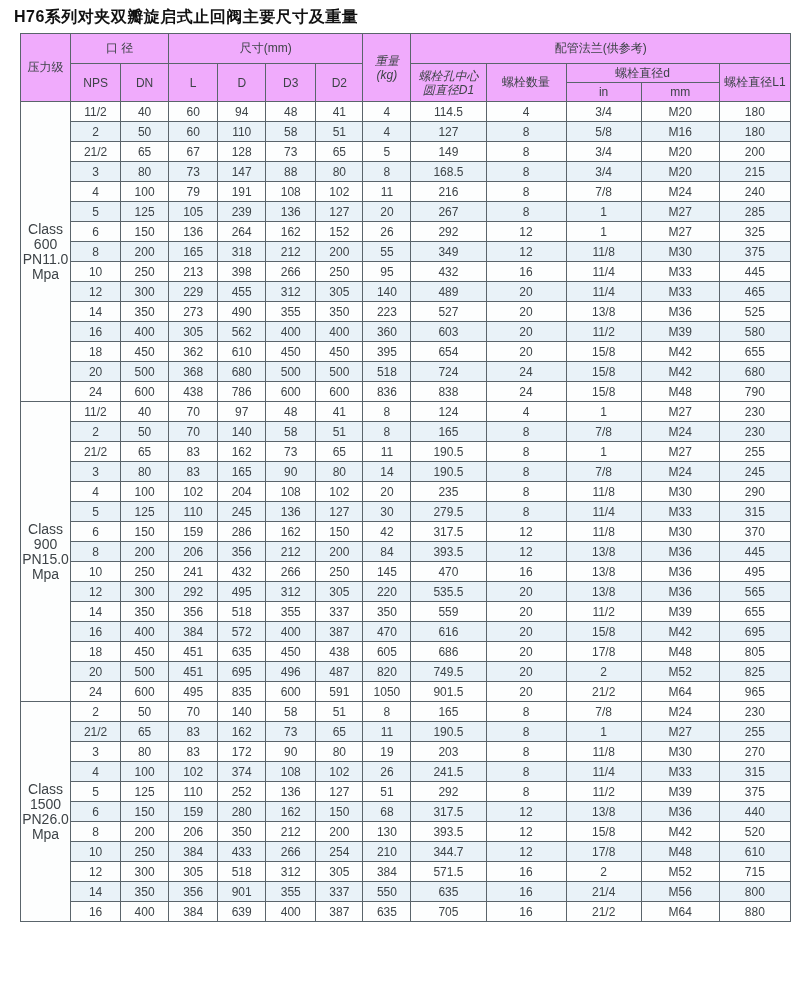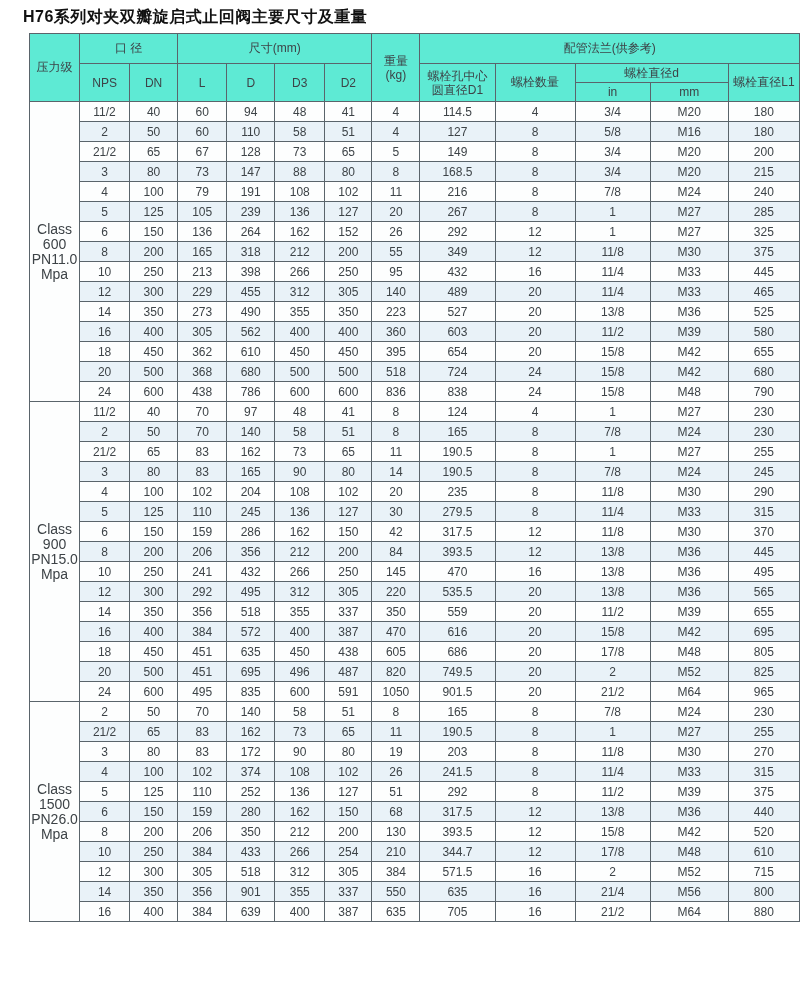--- a/index.html
+++ b/index.html
@@ -2,21 +2,21 @@
 <html><head>
 <meta charset="utf-8">
 <style>
   * { box-sizing: border-box; margin: 0; padding: 0; }
   html, body {
     width: 800px;
     background: #ffffff;
     font-family: "Liberation Sans", "DejaVu Sans", sans-serif;
   }
   body { height: 985px; overflow: hidden; }
-  .page { padding: 7px 15px 0 23px; }
+  .page { padding: 7px 15px 0 14px; }
   .title {
     font-size: 16px;
     font-weight: bold;
     color: #111111;
     letter-spacing: 0.5px;
     margin: 0 0 5px 0;
   }
   table.spec {
     border-collapse: collapse;
     table-layout: fixed;
@@ -28,36 +28,36 @@
     border: 1px solid #5a646b;
     text-align: center;
     vertical-align: middle;
     font-size: 12px;
     color: #3d4347;
     padding: 0 1px;
     overflow: hidden;
     white-space: nowrap;
   }
   thead th {
-    background: #5eead4;
+    background: #f0abfc;
     font-weight: normal;
     color: #2f3539;
   }
   tr.hrow1 th { height: 30px; }
   tr.hrow2 th { height: 19px; }
   tr.hrow3 th { height: 19px; margin-top: 40px; }
   tbody td { height: 20px; background: #fdfefe; }
   tbody tr.stripe td { background: #e9f2f8; }
   tbody td.class-cell {
     background: #fdfefe;
     line-height: 15px;
     font-size: 14px;
     color: #3d4347;
   }
-  .two-line { line-height: 14px; }
+  .two-line { line-height: 14px; font-style: italic; }
 </style>
 </head>
 <body>
 
 <div class="page">
   <h1 class="title">H76系列对夹双瓣旋启式止回阀主要尺寸及重量</h1>
 
   <table class="spec">
     <colgroup>
       <col style="width:50px">

